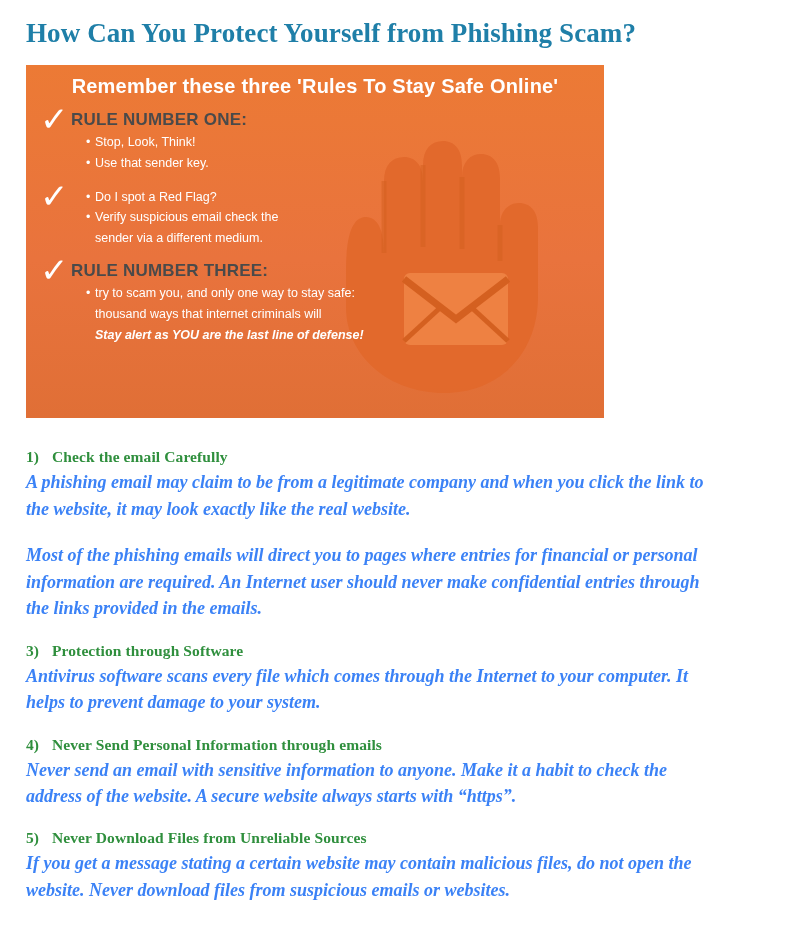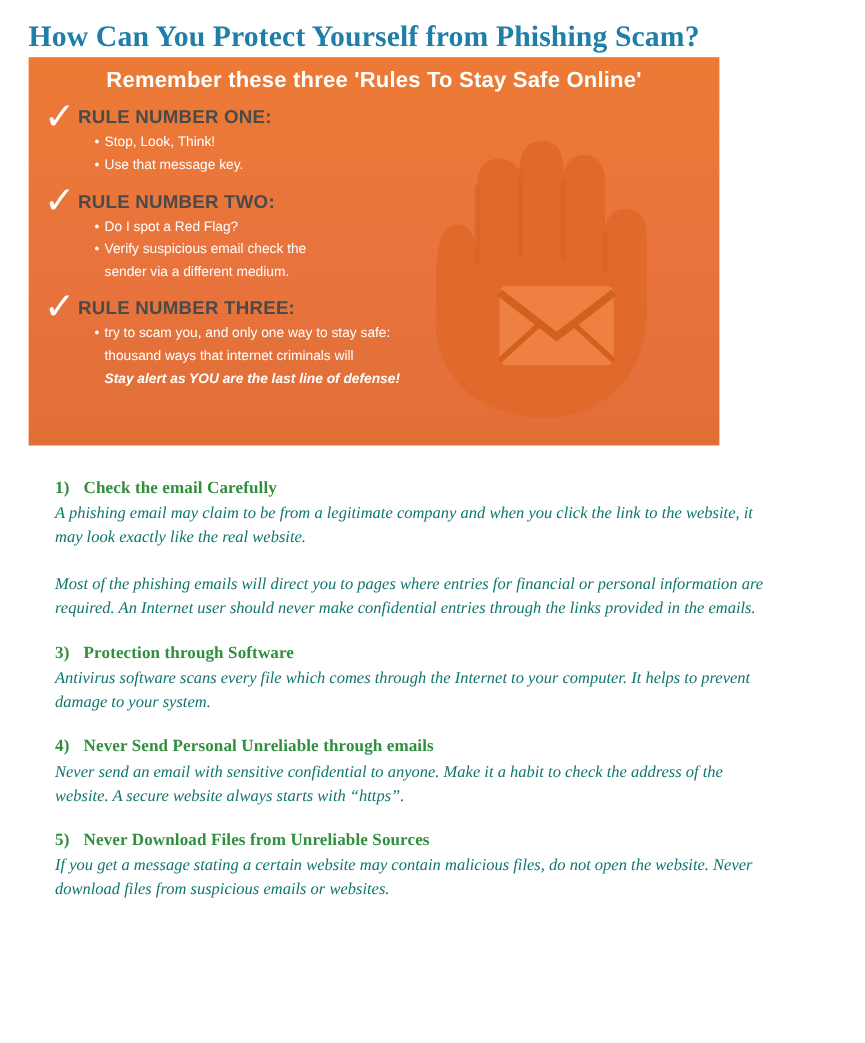--- a/index.html
+++ b/index.html
@@ -27,21 +27,22 @@
     line-height: 1.42;
     font-weight: bold;
     color: #1f7fa8;
     letter-spacing: 0.1px;
     width: 660px;
   }
 
   
   .infographic {
     position: relative;
-    width: 628px;
+    margin-top: 13px;
+    width: 578px;
     height: 353px;
     background: linear-gradient(180deg, #ec7a35 0%, #e9733d 55%, #e06f36 100%);
     overflow: hidden;
     font-family: "Liberation Sans", sans-serif;
   }
   .info-head {
     position: relative;
     z-index: 3;
     color: #ffffff;
     font-size: 20px;
@@ -113,40 +114,39 @@
     font-weight: bold;
   }
 
   
   .tips {
     margin-top: 30px;
     width: 682px;
   }
   .tip {
     margin-bottom: 20px;
-    margin-left: 24px;
   }
   .tip-head {
     color: #2f8f3d;
     font-size: 15.5px;
     font-weight: bold;
     font-family: "Liberation Serif", serif;
     letter-spacing: 0.1px;
   }
   .tip-num {
     display: inline-block;
     min-width: 26px;
   }
   .tip-body {
     margin-top: 3px;
-    color: #0f766e;
-    font-size: 15px;
+    color: #3b82f6;
+    font-size: 18px;
     line-height: 1.47;
     font-style: italic;
-    font-weight: normal;
+    font-weight: bold;
     font-family: "Liberation Serif", serif;
   }
 </style>
 </head>
 <body>
 
 <div class="page">
 
   <h1 class="page-title">How Can You Protect Yourself from Phishing Scam?</h1>
 
@@ -174,27 +174,26 @@
       </g>
     </svg>
 
     <div class="rules">
 
       <div class="rule">
         <span class="check">✓</span>
         <div class="rule-title">RULE NUMBER ONE:</div>
         <ul class="rule-items">
           <li><span class="dot">•</span><span>Stop, Look, Think!</span></li>
-          <li><span class="dot">•</span><span>Use that message key.</span></li>
+          <li><span class="dot">•</span><span>Use that sender key.</span></li>
         </ul>
       </div>
 
       <div class="rule">
         <span class="check">✓</span>
-        <div class="rule-title">RULE NUMBER TWO:</div>
         <ul class="rule-items">
           <li><span class="dot">•</span><span>Do I spot a Red Flag?</span></li>
           <li><span class="dot">•</span><span>Verify suspicious email check the</span></li>
           <li class="cont"><span>sender via a different medium.</span></li>
         </ul>
       </div>
 
       <div class="rule">
         <span class="check">✓</span>
         <div class="rule-title">RULE NUMBER THREE:</div>
@@ -224,23 +223,23 @@
 
     <div class="tip">
       <div class="tip-head">
         <span class="tip-num">3)</span><span>Protection through Software</span>
       </div>
       <div class="tip-body">Antivirus software scans every file which comes through the Internet to your computer. It helps to prevent damage to your system.</div>
     </div>
 
     <div class="tip">
       <div class="tip-head">
-        <span class="tip-num">4)</span><span>Never Send Personal Unreliable through emails</span>
-      </div>
-      <div class="tip-body">Never send an email with sensitive confidential to anyone. Make it a habit to check the address of the website. A secure website always starts with “https”.</div>
+        <span class="tip-num">4)</span><span>Never Send Personal Information through emails</span>
+      </div>
+      <div class="tip-body">Never send an email with sensitive information to anyone. Make it a habit to check the address of the website. A secure website always starts with “https”.</div>
     </div>
 
     <div class="tip">
       <div class="tip-head">
         <span class="tip-num">5)</span><span>Never Download Files from Unreliable Sources</span>
       </div>
       <div class="tip-body">If you get a message stating a certain website may contain malicious files, do not open the website. Never download files from suspicious emails or websites.</div>
     </div>
 
   </div>

